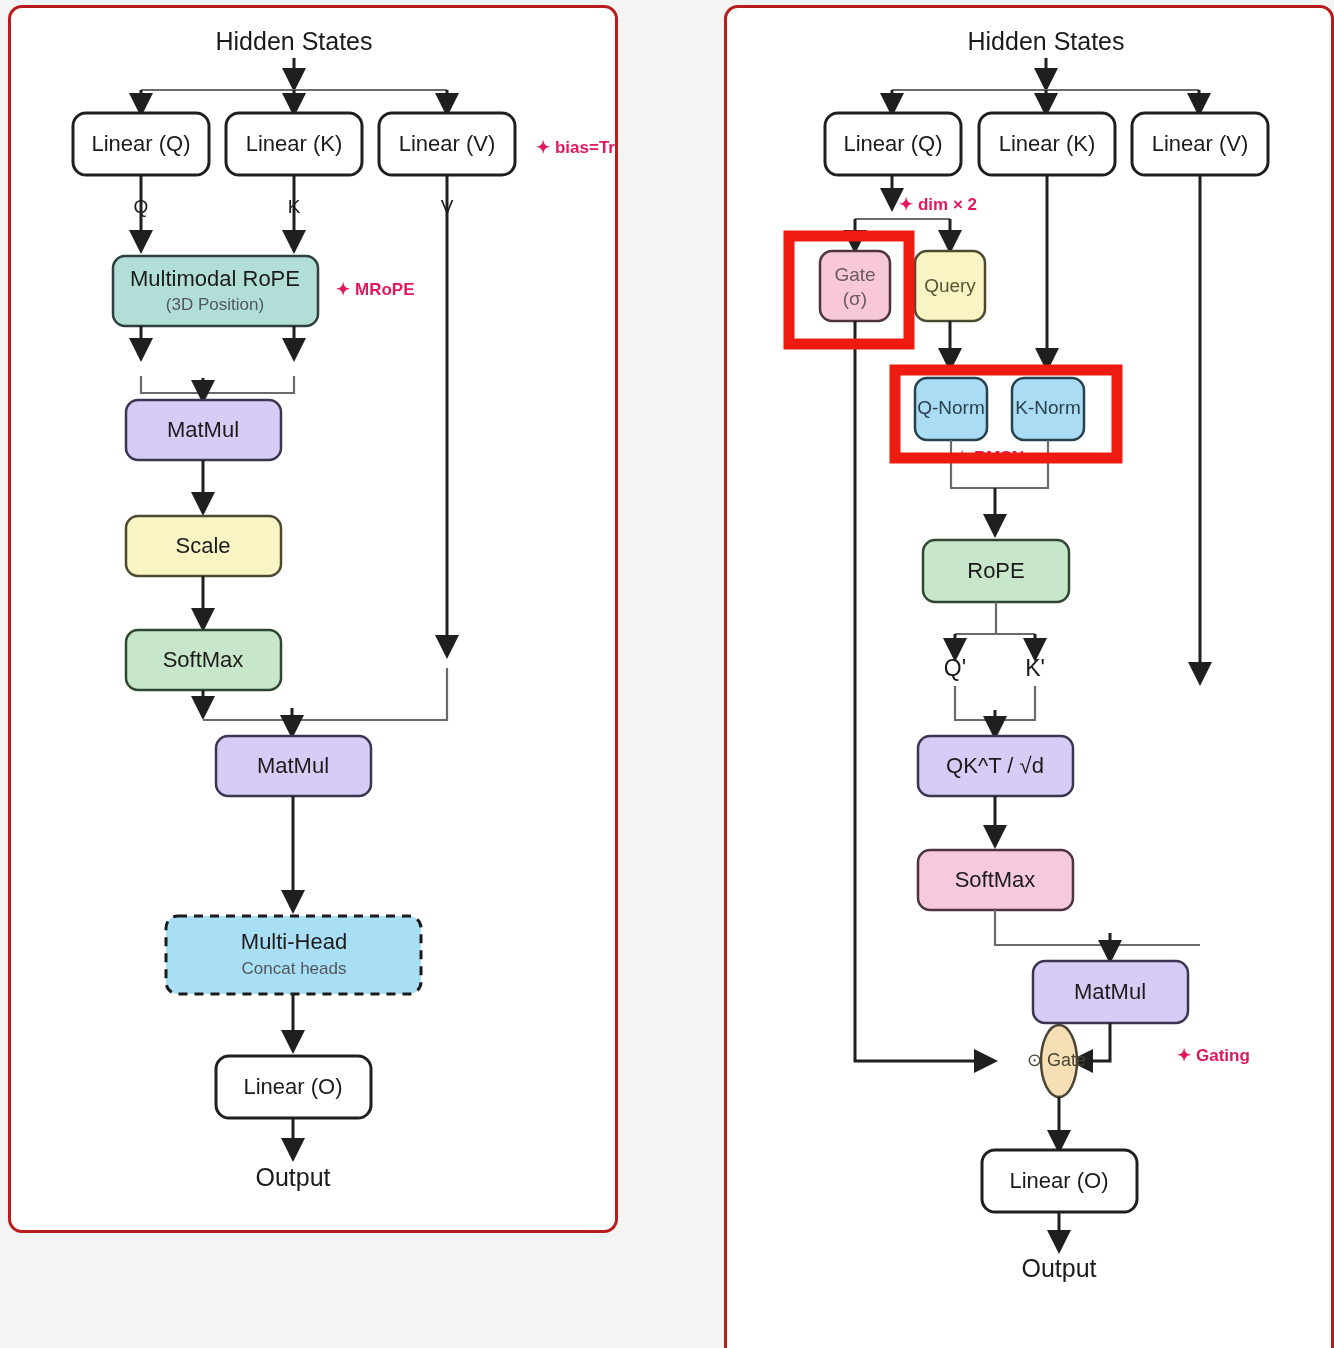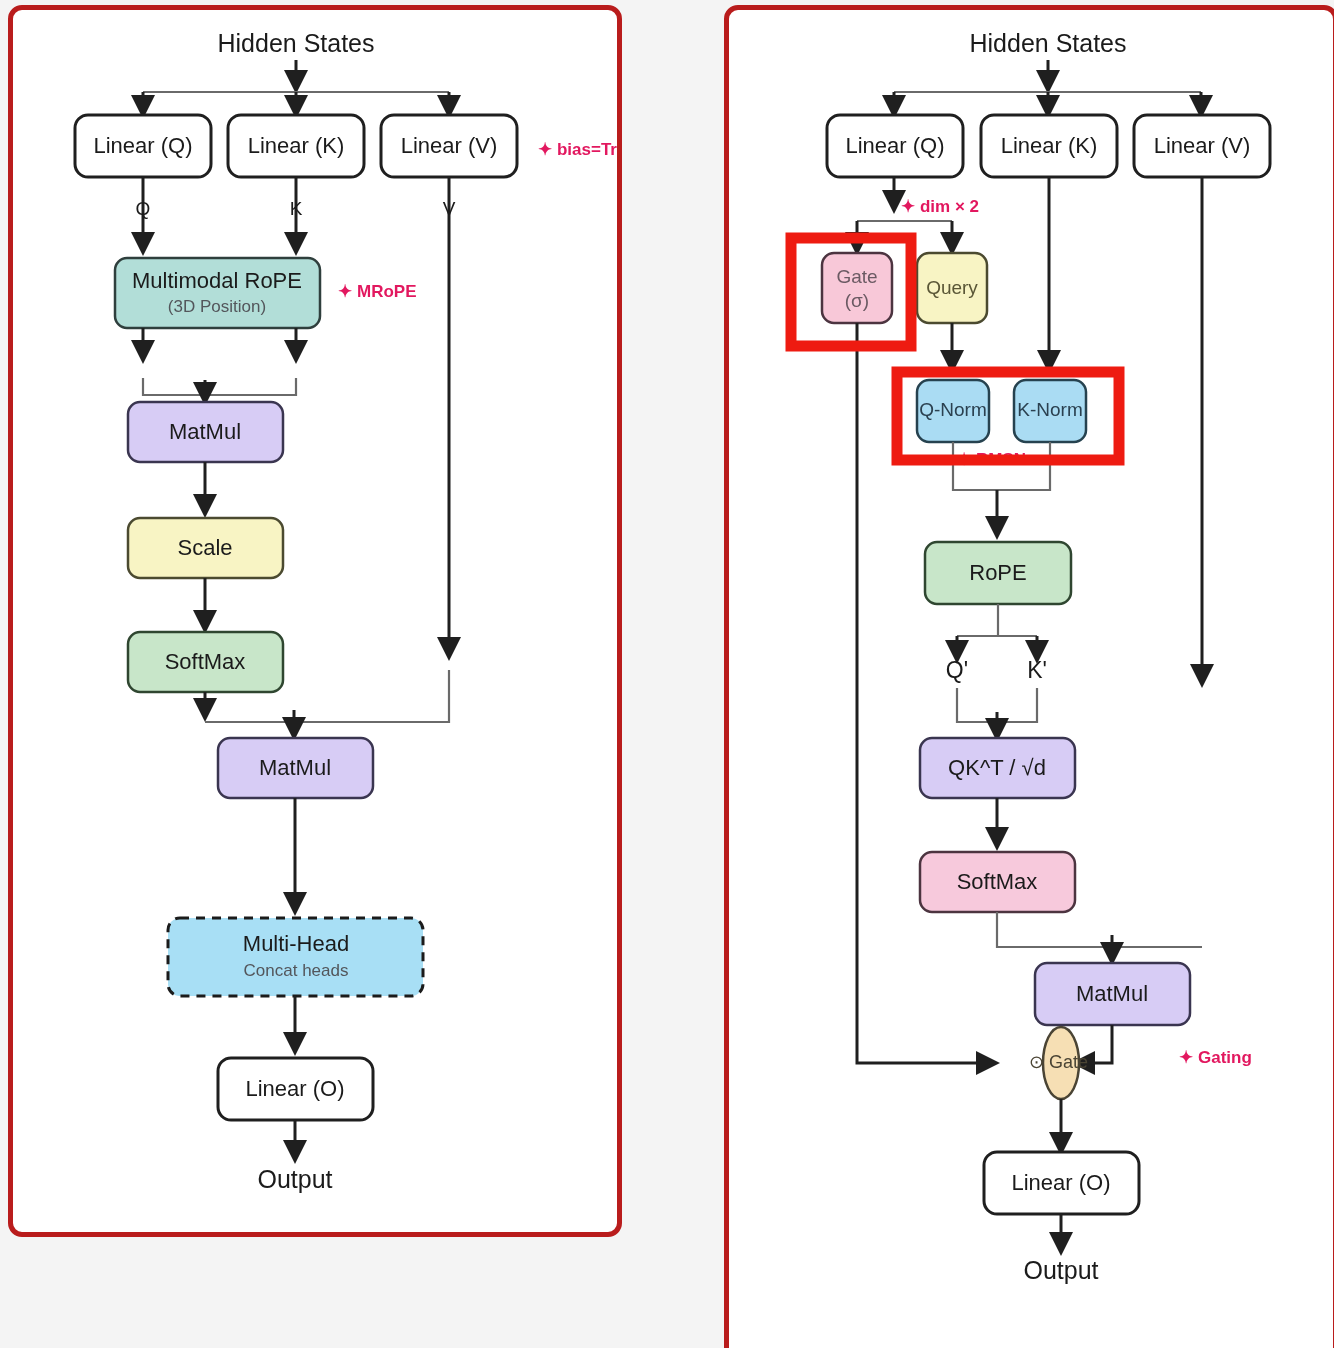--- a/index.html
+++ b/index.html
@@ -7,21 +7,21 @@
     width:1334px;height:1348px;
     background:#f4f4f4;
     font-family:"Liberation Sans", sans-serif;
     overflow:hidden;
   }
   .stage{position:relative;width:1334px;height:1348px;}
 
   .panel{
     position:absolute;
     background:#ffffff;
-    border:5px solid #b91c1c;
+    border:3px solid #b91c1c;
     border-radius:14px;
   }
   #panel-left{left:8px;  top:5px;  width:604px; height:1222px;}
   #panel-right{left:724px;top:5px;  width:604px; height:1360px;}
 
   svg.diagram{position:absolute;left:0;top:0;overflow:visible;}
 
   .nd-text{
     font-family:"Liberation Sans", sans-serif;
     text-anchor:middle;

